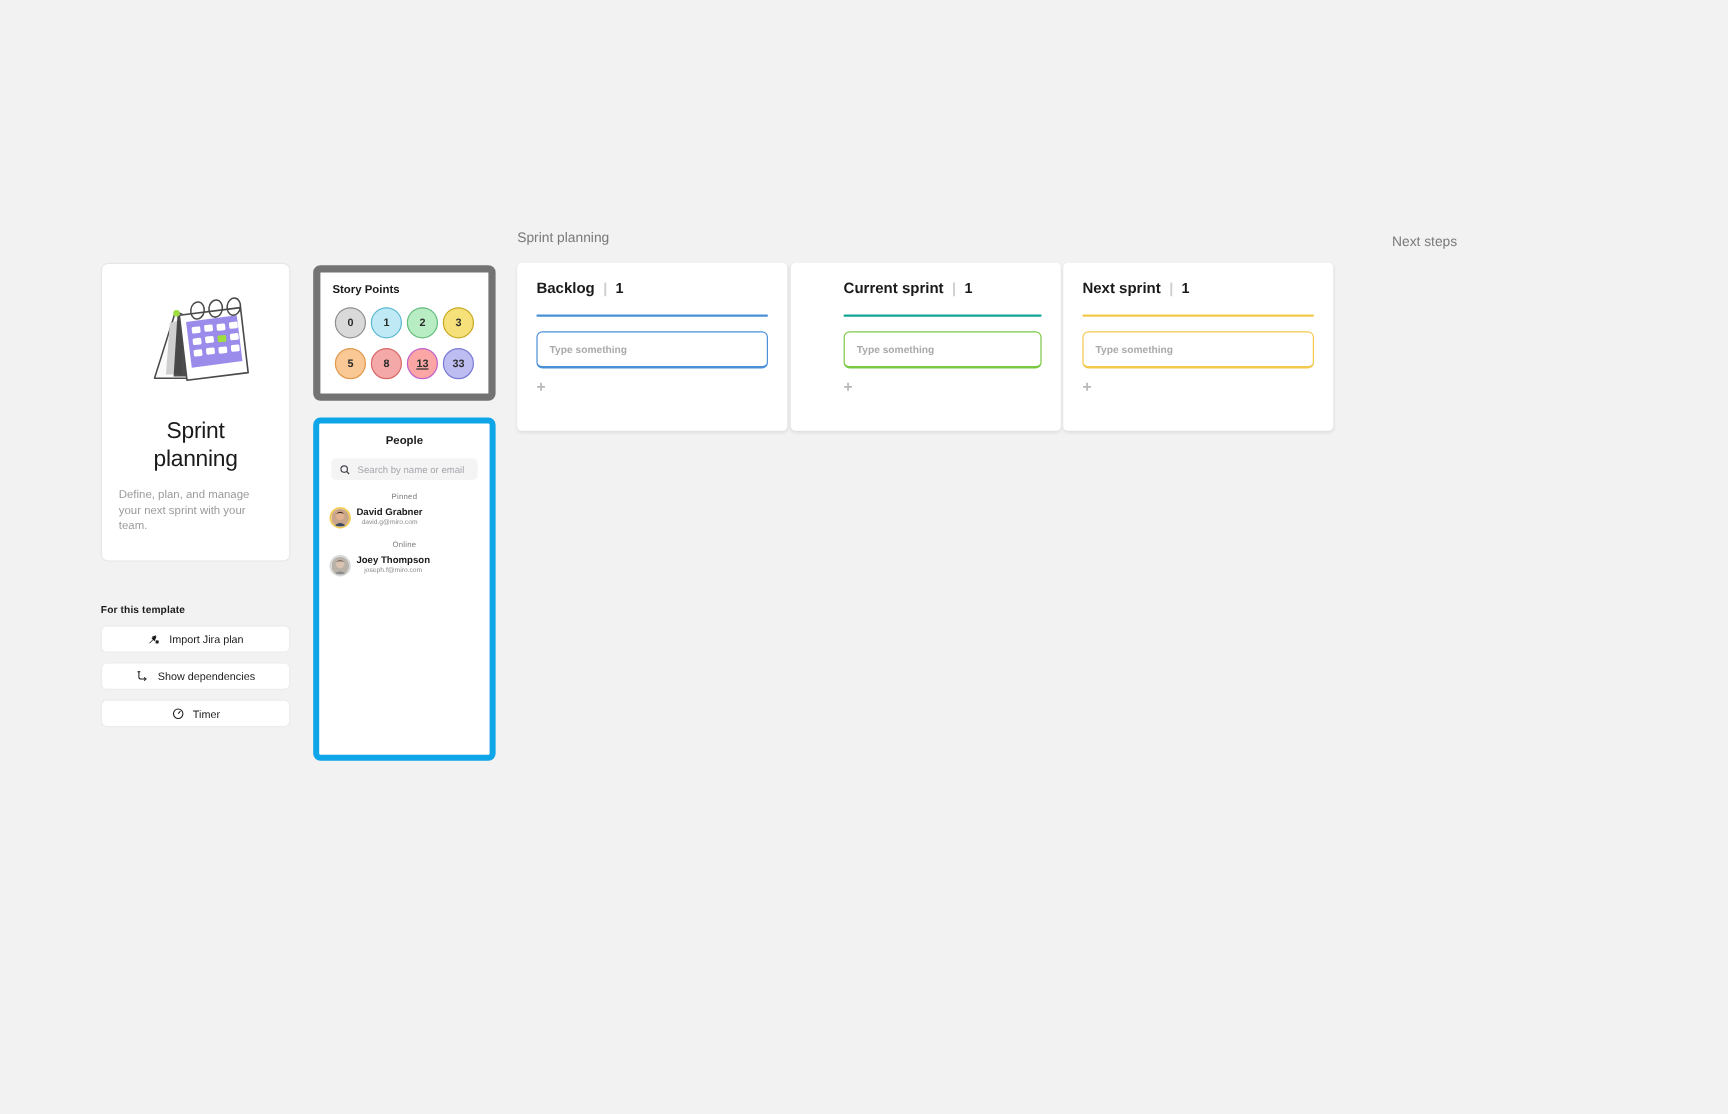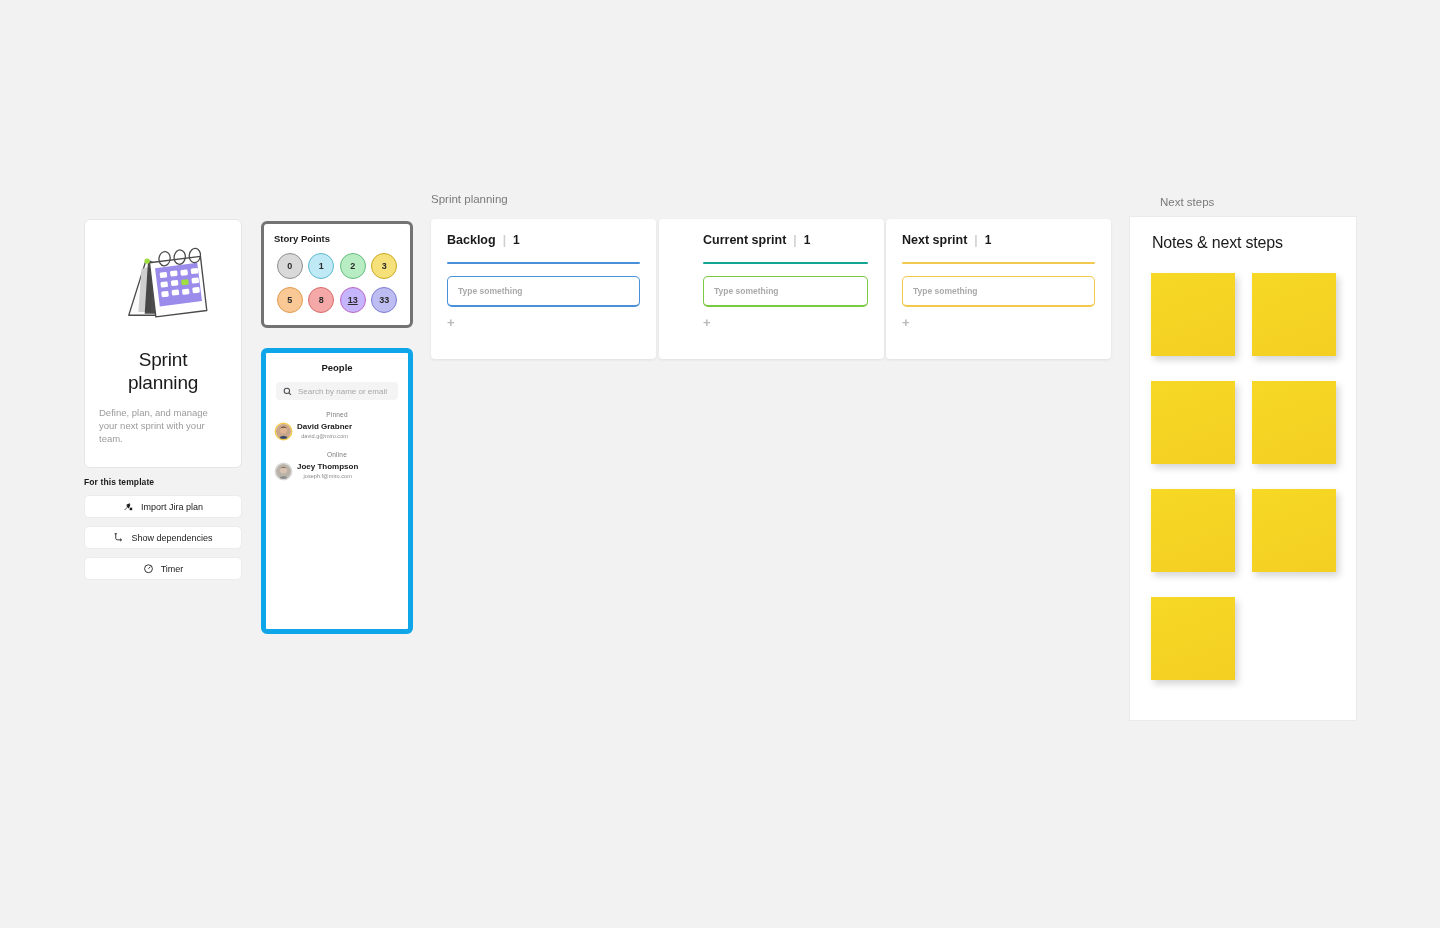--- a/index.html
+++ b/index.html
@@ -23,35 +23,35 @@
   .calendar-illo { width: 104px; height: 86px; margin: 4px 0 20px; }
   .template-title {
     font-size: 19px; line-height: 23px; color: #1a1a1a;
     text-align: center; font-weight: 400; letter-spacing: -0.2px;
   }
   .template-desc {
     margin-top: 12px; font-size: 9.5px; line-height: 13px;
     color: #9b9b9b; max-width: 132px;
   }
   .for-template-label {
-    margin-top: 9px; font-size: 8.5px; font-weight: 700; color: #1a1a1a;
+    margin-top: 35px; font-size: 8.5px; font-weight: 700; color: #1a1a1a;
     letter-spacing: 0.1px;
   }
   .tmpl-btn {
     margin-top: 8px; width: 158px; height: 23px;
     background: #ffffff; border: 1px solid #ececec; border-radius: 5px;
     display: flex; align-items: center; justify-content: center; gap: 7px;
     font-size: 9px; color: #1a1a1a; cursor: pointer;
   }
   .tmpl-btn svg { display: block; }
 
   
   #story-points-card {
     position: absolute; left: 261px; top: 221px; width: 152px;
-    background: #ffffff; border: 3px solid #737373; border-radius: 6px;
+    background: #ffffff; border: 6px solid #737373; border-radius: 6px;
     padding: 9px 10px 12px;
   }
   .card-heading { font-size: 9.5px; font-weight: 700; color: #1a1a1a; }
   .sp-grid {
     margin-top: 9px;
     display: grid; grid-template-columns: repeat(4, 1fr);
     row-gap: 8px; justify-items: center;
   }
   .sp-chip {
     width: 26px; height: 26px; border-radius: 50%;
@@ -231,21 +231,21 @@
         </div>
       <div class="sp-chip" style="background: rgb(245, 224, 122); border-color: rgb(201, 168, 31);">
           <span>3</span>
         </div>
       <div class="sp-chip" style="background: rgb(249, 200, 148); border-color: rgb(224, 154, 78);">
           <span>5</span>
         </div>
       <div class="sp-chip" style="background: rgb(245, 168, 168); border-color: rgb(217, 106, 106);">
           <span>8</span>
         </div>
-      <div class="sp-chip" style="background: #c4b5fd; border-color: rgb(194, 100, 201); text-decoration: underline;">
+      <div class="sp-chip" style="background: #fca5a5; border-color: rgb(194, 100, 201); text-decoration: underline;">
           <span>13</span>
         </div>
       <div class="sp-chip" style="background: rgb(189, 189, 242); border-color: rgb(123, 123, 214);">
           <span>33</span>
         </div>
     </div>
   </div>
 
   <div id="people-card">
     <div class="card-heading">People</div>
@@ -326,26 +326,14 @@
       <span class="col-sep">|</span>
       <span class="col-count">1</span>
     </div>
     <div class="col-rule" style="background: rgb(242, 201, 76);"></div>
     <div class="col-input" style="border-width: 1px 1px 2.5px; border-style: solid; border-color: rgb(242, 201, 76); border-image: initial;">
       <span>Type something</span>
     </div>
     <div class="col-plus">+</div>
   </div>
 
-  <div id="notes-frame">
-    <div class="notes-title">Notes &amp; next steps</div>
-    <div class="sticky-grid">
-      <div class="sticky" style="background-color: rgb(245, 210, 38);"></div>
-      <div class="sticky" style="background-color: rgb(245, 210, 38);"></div>
-      <div class="sticky" style="background-color: rgb(245, 210, 38);"></div>
-      <div class="sticky" style="background-color: rgb(245, 210, 38);"></div>
-      <div class="sticky" style="background-color: rgb(245, 210, 38);"></div>
-      <div class="sticky" style="background-color: rgb(245, 210, 38);"></div>
-      <div class="sticky" style="background-color: rgb(245, 210, 38);"></div>
-    </div>
-  </div>
 
 </div>
 
 </body></html>

